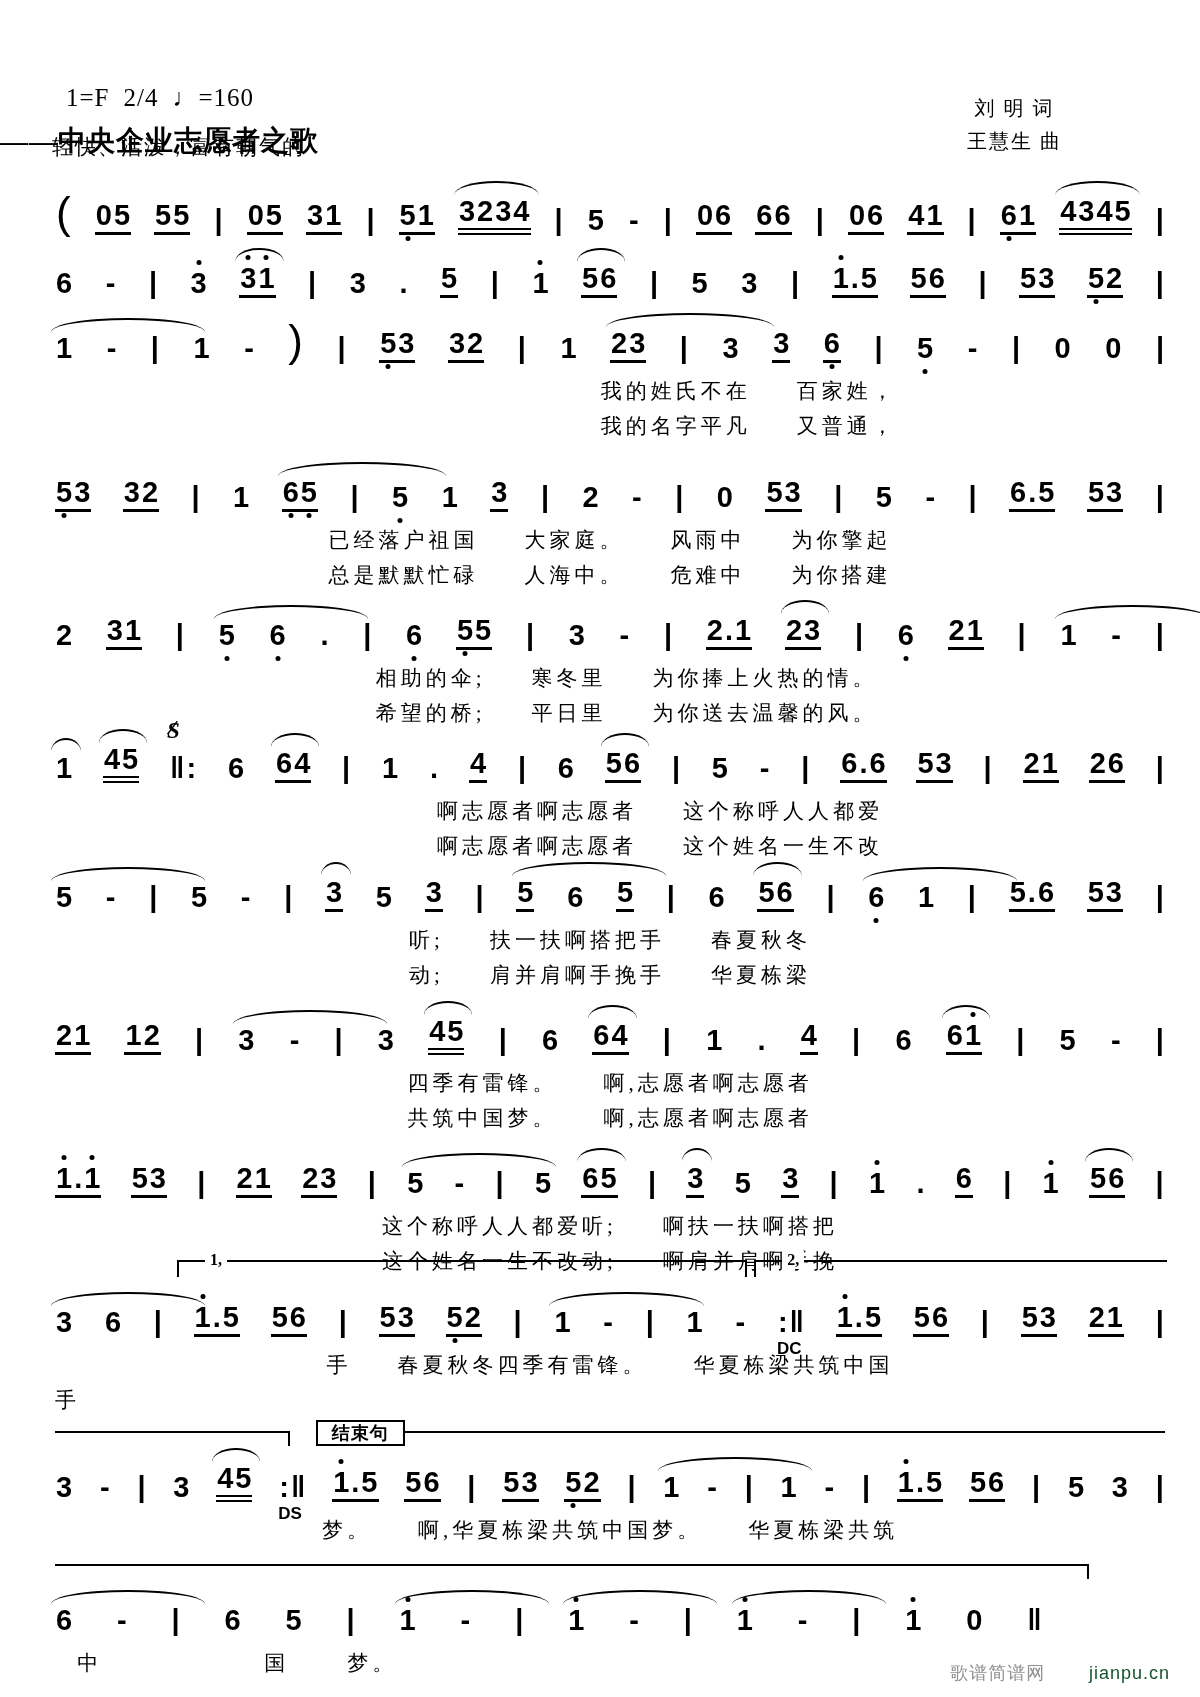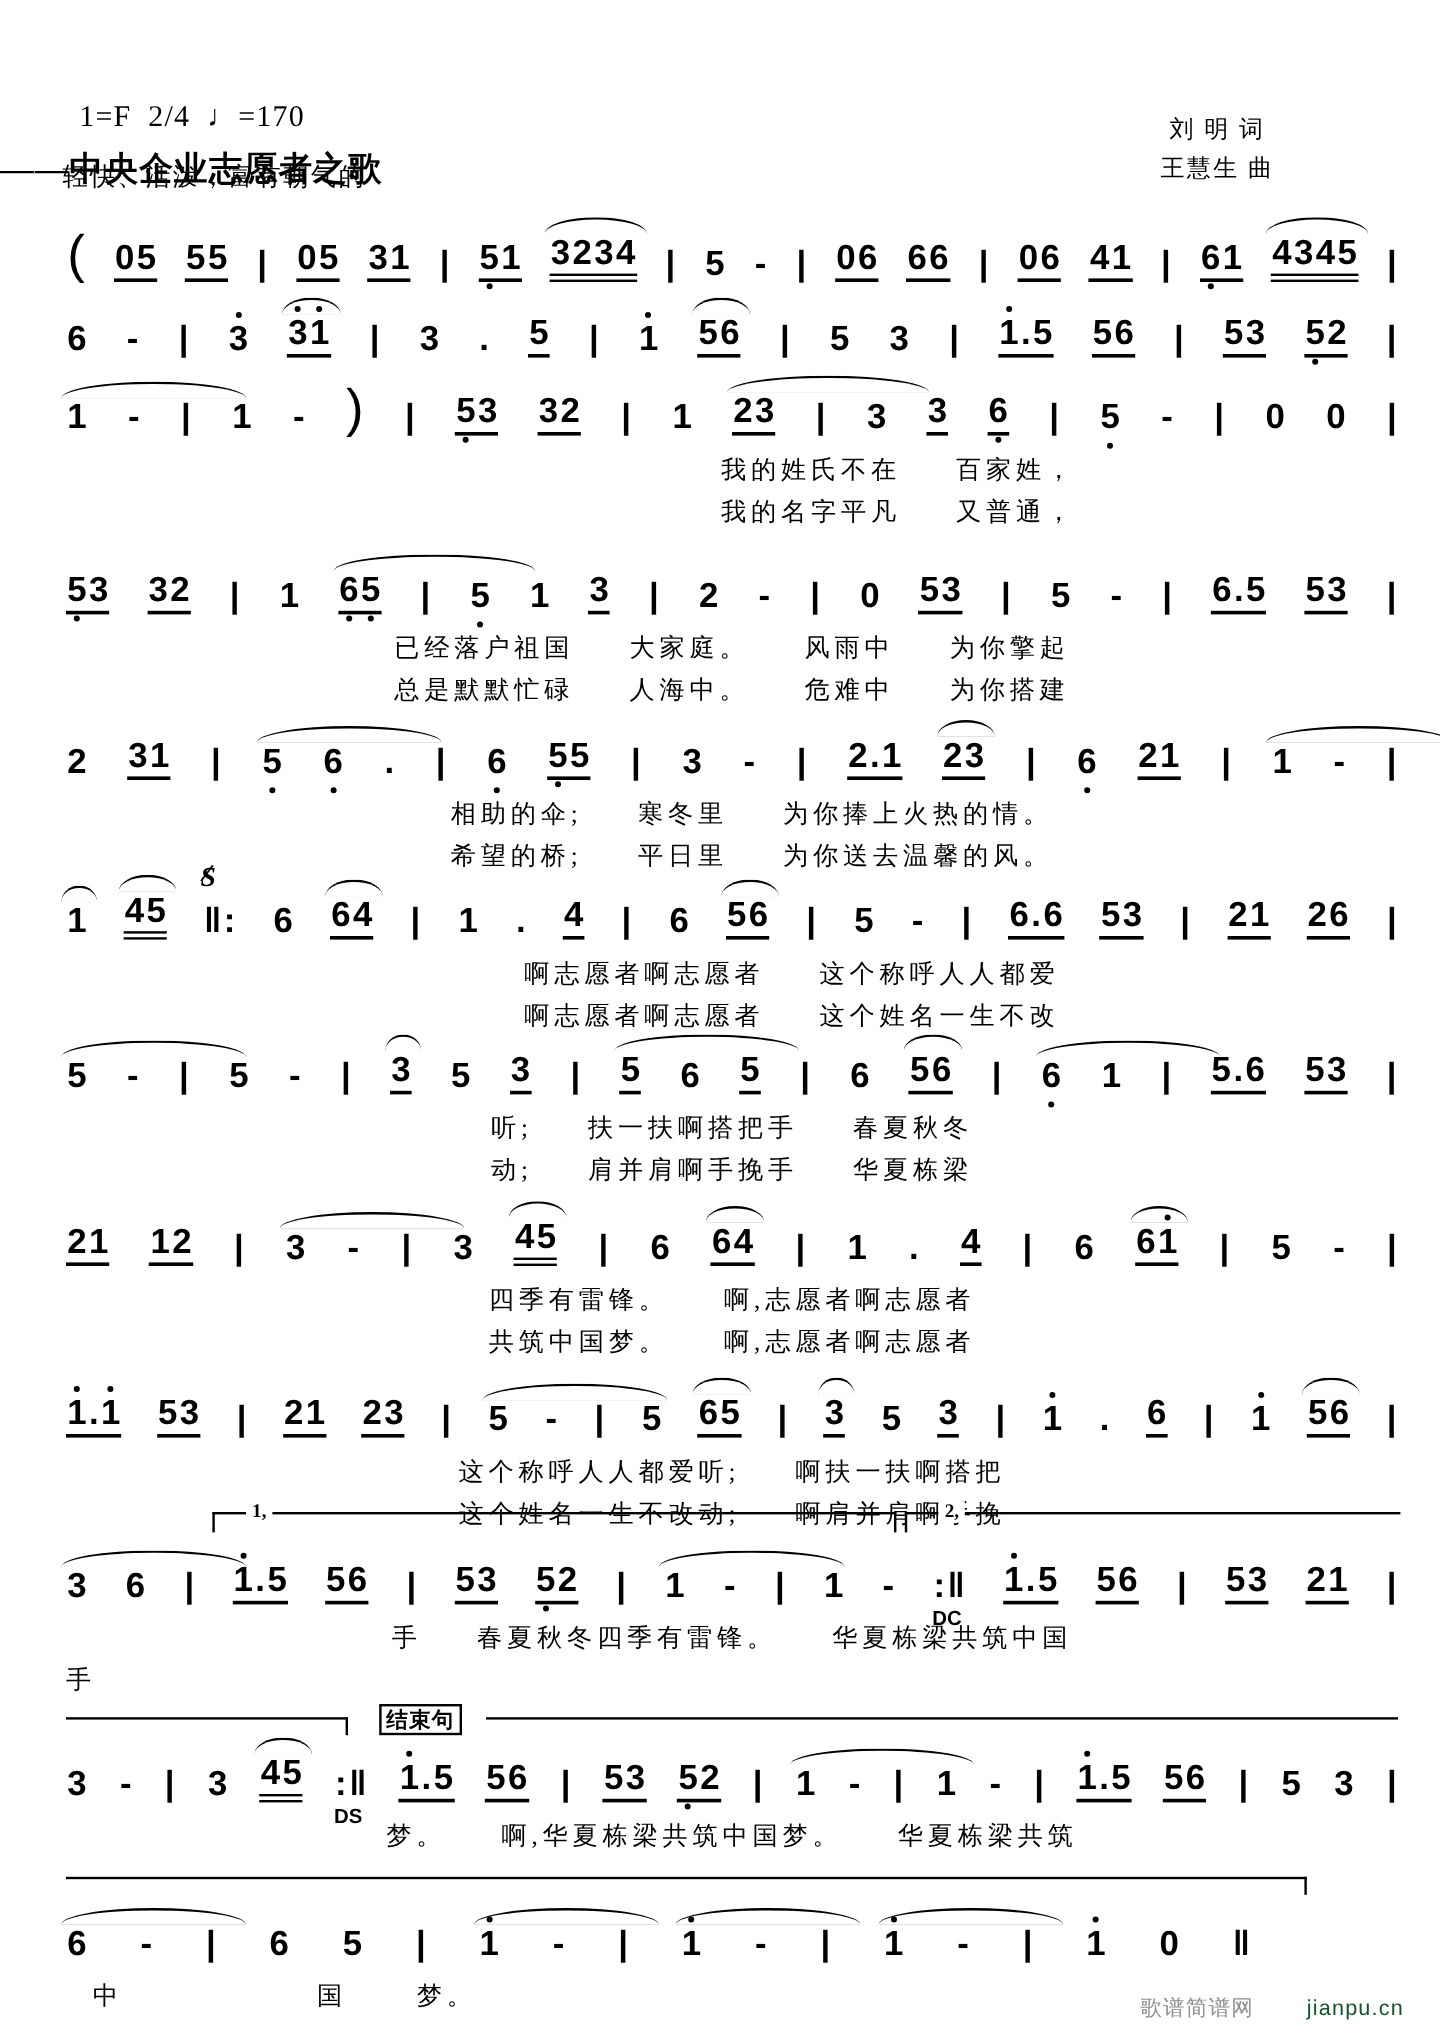--- a/index.html
+++ b/index.html
@@ -50,33 +50,33 @@
   #systems .system:nth-child(12) .notes{width:89%;}
 
   
   .volta{position:absolute;top:-27px;height:15px;border-top:2px solid #000;border-left:2px solid #000;}
   .volta.closed{border-right:2px solid #000;}
   .volta .vl{position:absolute;top:-11px;left:26px;background:#fff;padding:0 5px;
              font:bold 16px "Liberation Serif",serif;}
   .rule{position:absolute;top:-21px;height:13px;border-top:2px solid #000;}
   .rule.tick-r{border-right:2px solid #000;}
   .boxlabel{position:absolute;top:-32px;border:2px solid #000;background:#fff;
-            font:bold 18px "Liberation Serif",serif;line-height:22px;padding:0 4px;letter-spacing:1px;}
+            font:bold 18px "Liberation Serif",serif;line-height:22px;padding:0 14px;letter-spacing:1px;}
 
   
   .watermark{position:absolute;right:30px;bottom:12px;font-size:18px;letter-spacing:1px;
              font-family:"Liberation Sans",sans-serif;}
 </style>
 </head>
 <body>
 
 <div class="sheet">
 
   <div class="meta">
-    <span>1=F</span><span>2/4</span><span>♩=170</span>
+    <span>1=F</span><span>2/4</span><span>♩=160</span>
   </div>
 
   <div class="expression">轻快、活泼，富有朝气的</div>
   <div class="subtitle">——中央企业志愿者之歌</div>
 
   <div class="credits">
     <div>刘  明  词</div>
     <div>王慧生  曲</div>
   </div>
 

